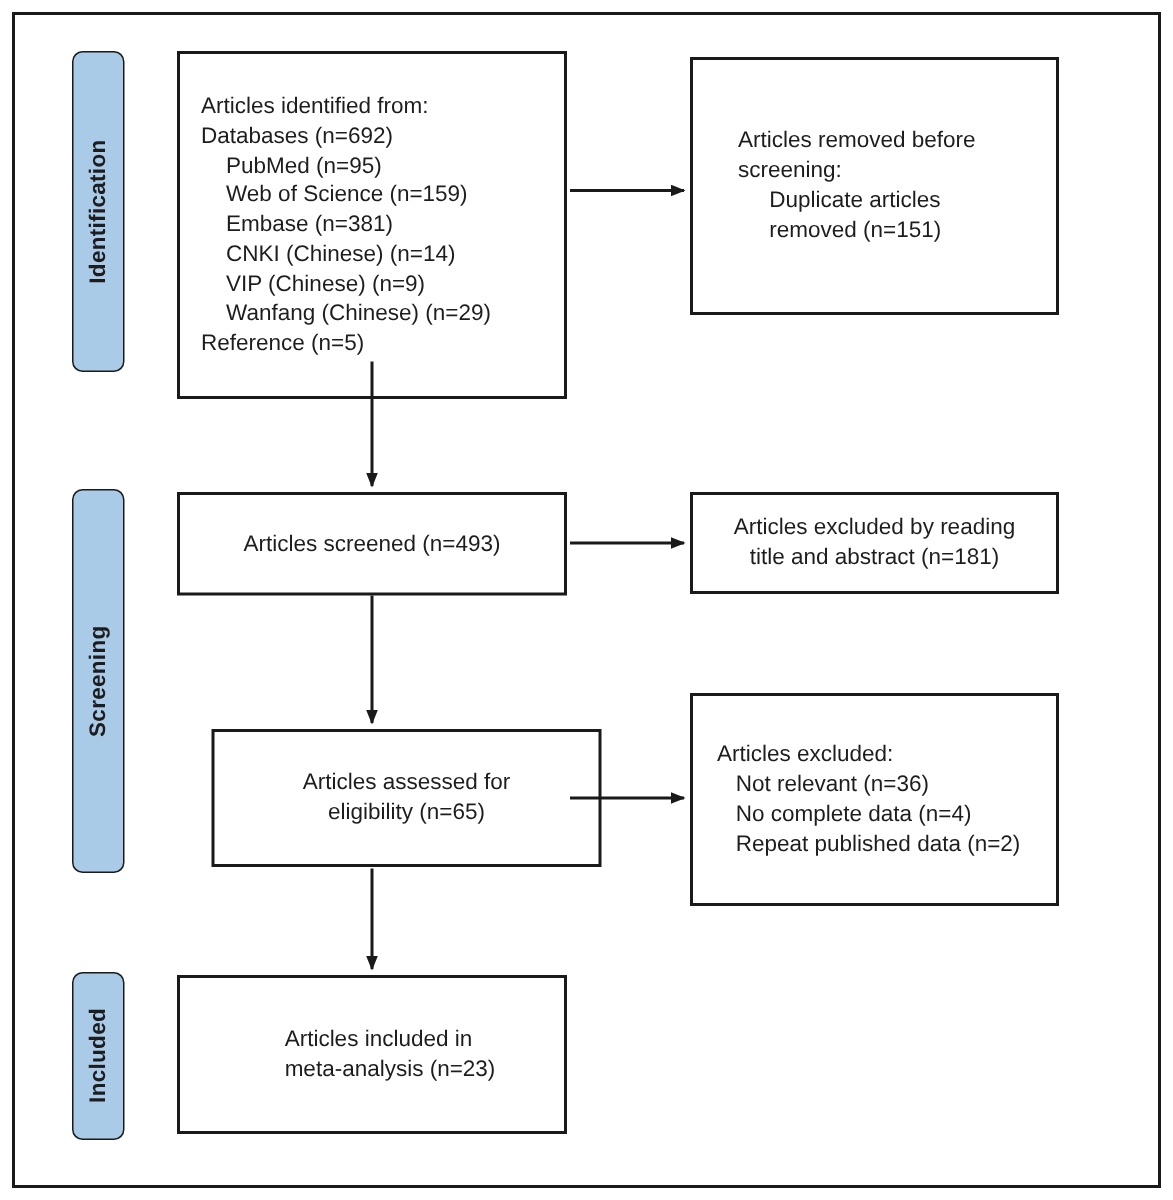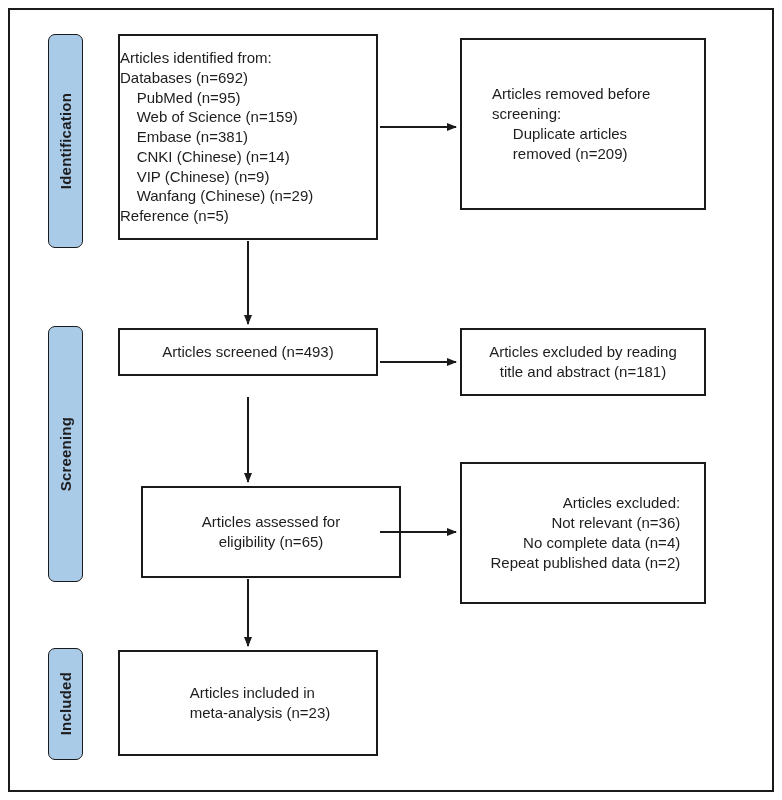--- a/index.html
+++ b/index.html
@@ -53,26 +53,26 @@
   .flowbox .txt {
     white-space: pre;
   }
   .left-pad { justify-content: flex-start; }
   .center   { justify-content: center; text-align: center; }
   .center-block { justify-content: center; text-align: left; }
   #stage-identification { left: 48px; top: 34px;  width: 33px; height: 212px; }
   #stage-screening      { left: 48px; top: 326px; width: 33px; height: 254px; }
   #stage-included       { left: 48px; top: 648px; width: 33px; height: 110px; }
 
-  #box-identified { left: 118px; top: 34px;  width: 260px; height: 206px; }
+  #box-identified { left: 118px; top: 34px;  width: 260px; height: 232px; padding-left: 14px; }
   #box-removed    { left: 460px; top: 38px;  width: 246px; height: 172px; padding-left: 30px; }
-  #box-screened   { left: 118px; top: 328px; width: 260px; height: 48px; }
+  #box-screened   { left: 118px; top: 328px; width: 260px; height: 69px; }
   #box-excluded-screening { left: 460px; top: 328px; width: 246px; height: 68px; }
   #box-assessed   { left: 118px; top: 486px; width: 260px; height: 92px; margin-left: 23px; }
-  #box-excluded-eligibility { left: 460px; top: 462px; width: 246px; height: 142px; padding-left: 16px; text-align: right; }
+  #box-excluded-eligibility { left: 460px; top: 462px; width: 246px; height: 142px; padding-left: 16px; }
   #box-included   { left: 118px; top: 650px; width: 260px; height: 106px; padding-left: 24px; }
 
   #arrow-layer {
     position: absolute;
     left: 0; top: 0;
     width: 782px; height: 800px;
     pointer-events: none;
   }
 </style>
 </head>
@@ -100,21 +100,21 @@
     CNKI (Chinese) (n=14)
     VIP (Chinese) (n=9)
     Wanfang (Chinese) (n=29)
 Reference (n=5)</div>
   </div>
 
   <div class="flowbox left-pad" id="box-removed" style="border-color: rgb(26, 26, 26);">
     <div class="txt">Articles removed before
 screening:
      Duplicate articles
-     removed (n=209)</div>
+     removed (n=151)</div>
   </div>
 
   <div class="flowbox center" id="box-screened" style="border-color: rgb(26, 26, 26);">
     <div class="txt">Articles screened (n=493)</div>
   </div>
 
   <div class="flowbox center" id="box-excluded-screening" style="border-color: rgb(26, 26, 26);">
     <div class="txt">Articles excluded by reading
 title and abstract (n=181)</div>
   </div>

